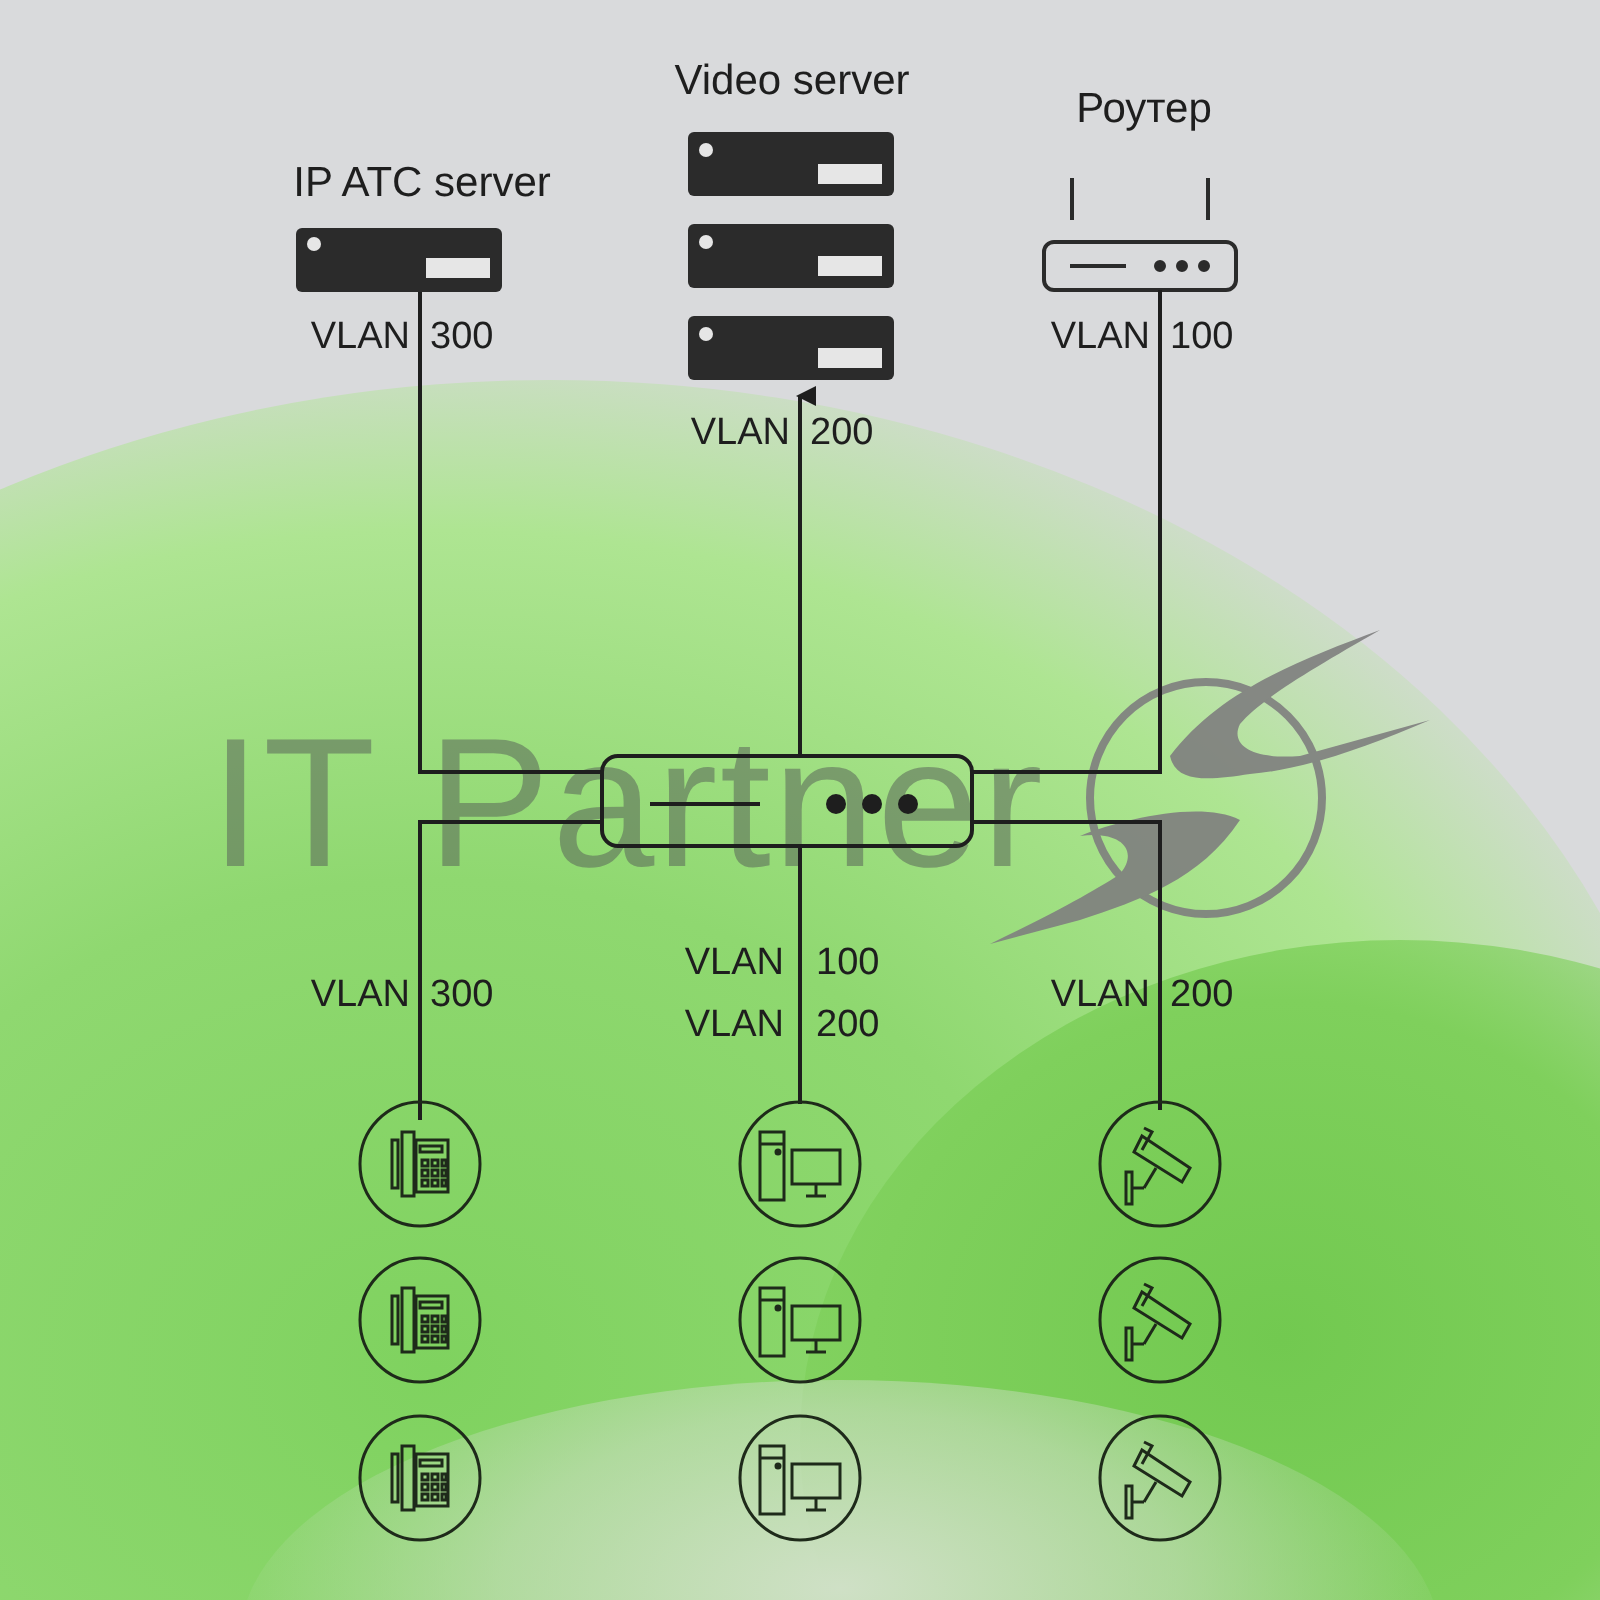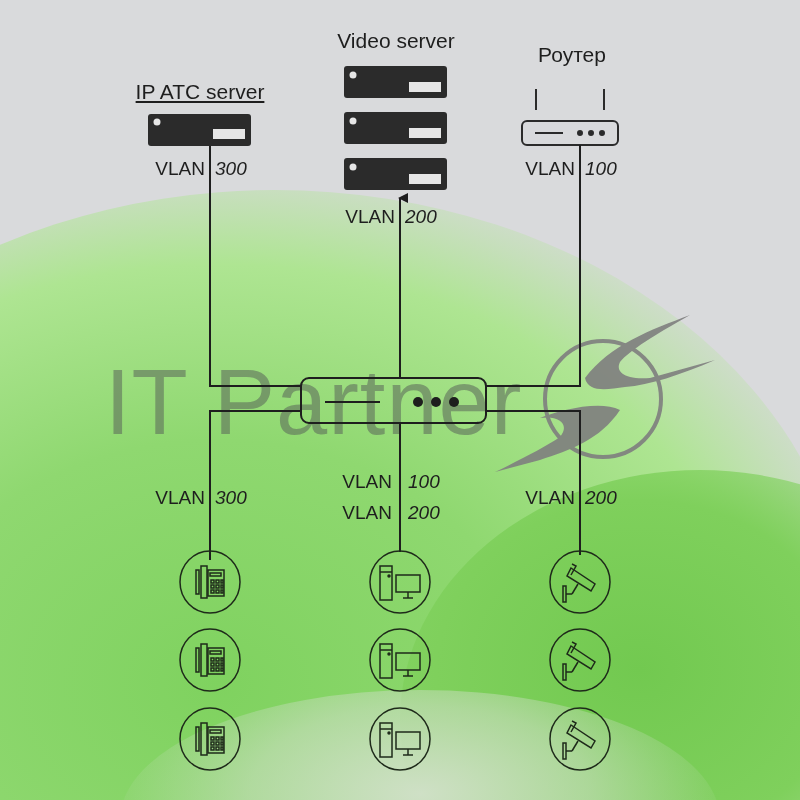--- a/index.html
+++ b/index.html
@@ -11,21 +11,21 @@
   .blob2 { position: absolute; left: 400px; top: 470px; width: 600px; height: 500px; border-radius: 50%;
            background: radial-gradient(ellipse at 40% 40%, #72c950 0%, #7fd05c 40%, rgba(130,210,100,0) 75%); }
   .blob3 { position: absolute; left: 120px; top: 690px; width: 600px; height: 260px; border-radius: 50%;
            background: radial-gradient(ellipse at 50% 40%, #cfe0c6 0%, rgba(205,222,196,0.6) 40%, rgba(205,222,196,0) 75%); }
   svg.diagram { position: absolute; left: 0; top: 0; }
   .title { position: absolute; font-size: 21px; white-space: nowrap; transform: translateX(-50%); }
   .watermark { position: absolute; left: 105px; top: 350px; font-size: 92px; color: rgba(90,100,90,0.55);
                letter-spacing: 1px; white-space: nowrap; font-family: "Liberation Sans", sans-serif; font-weight: 300; }
   .vl { position: absolute; font-size: 19px; }
   .vl .l { position: absolute; right: 0; text-align: right; }
-  .vl .r { position: absolute; left: 0; font-style: italic; }
+  .vl .r { position: absolute; left: 0; }
 </style>
 </head>
 <body>
 
 <div class="bg">
   <div class="blob1"></div>
     <div class="blob2"></div>
     <div class="blob3"></div>
 </div>
 
@@ -168,21 +168,21 @@
       <ellipse cx="0" cy="0" rx="30" ry="31"></ellipse>
       <path d="M-9,-14 L15,2 L11,9 L-13,-6 Z"></path>
         <path d="M-8,-18 L-4,-16 L-9,-7"></path>
       <line x1="-2" y1="2" x2="-8" y2="12"></line>
         <line x1="-8" y1="12" x2="-14" y2="12"></line>
       <rect x="-17" y="4" width="3" height="16"></rect>
     </g>
   </g>
 </svg>
 
-<div class="title" style="left:200px; top:80px;text-decoration:underline;">IP ATC server</div>
+<div class="title" style="left:211px; top:80px;">IP ATC server</div>
 <div class="title" style="left:396px; top:29px;">Video server</div>
 <div class="title" style="left:572px; top:43px;">Роутер</div>
 
 <div class="vl" style="left:210px; top:158px;">
   <span class="l" style="right:5px">VLAN</span>
   <span class="r" style="left:5px">300</span>
 </div>
 <div class="vl" style="left:400px; top:206px;">
   <span class="l" style="right:5px">VLAN</span>
   <span class="r" style="left:5px">200</span>

